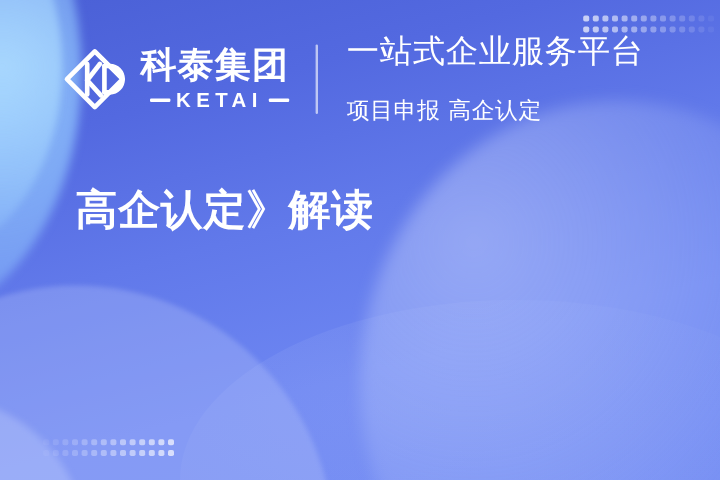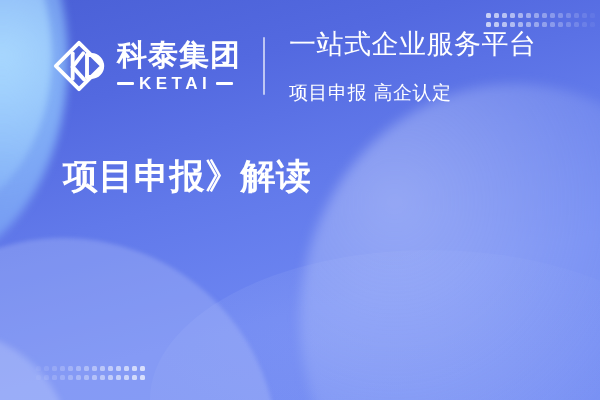--- a/index.html
+++ b/index.html
@@ -139,20 +139,21 @@
     line-height: 1;
     white-space: nowrap;
     font-family: "DejaVu Sans", sans-serif;
   }
 
   .logo-en {
     margin-top: 5px;
     display: flex;
     align-items: center;
     gap: 5px;
+    justify-content: flex-end;
   }
   .logo-en-rule {
     display: block;
     width: 17px;
     height: 3px;
     background: #ffffff;
     border-radius: 1px;
   }
   .logo-en-text {
     color: #ffffff;
@@ -327,16 +328,16 @@
 
     <div class="divider"></div>
 
     <div class="slogan">
       <div class="slogan-main">一站式企业服务平台</div>
       <div class="slogan-sub">项目申报 高企认定</div>
     </div>
   </div>
 
   <div class="headline">
-    <div class="headline-line">项目申报》解读</div>
+    <div class="headline-line">高企认定》解读</div>
   </div>
 
 </div>
 
 </body></html>

